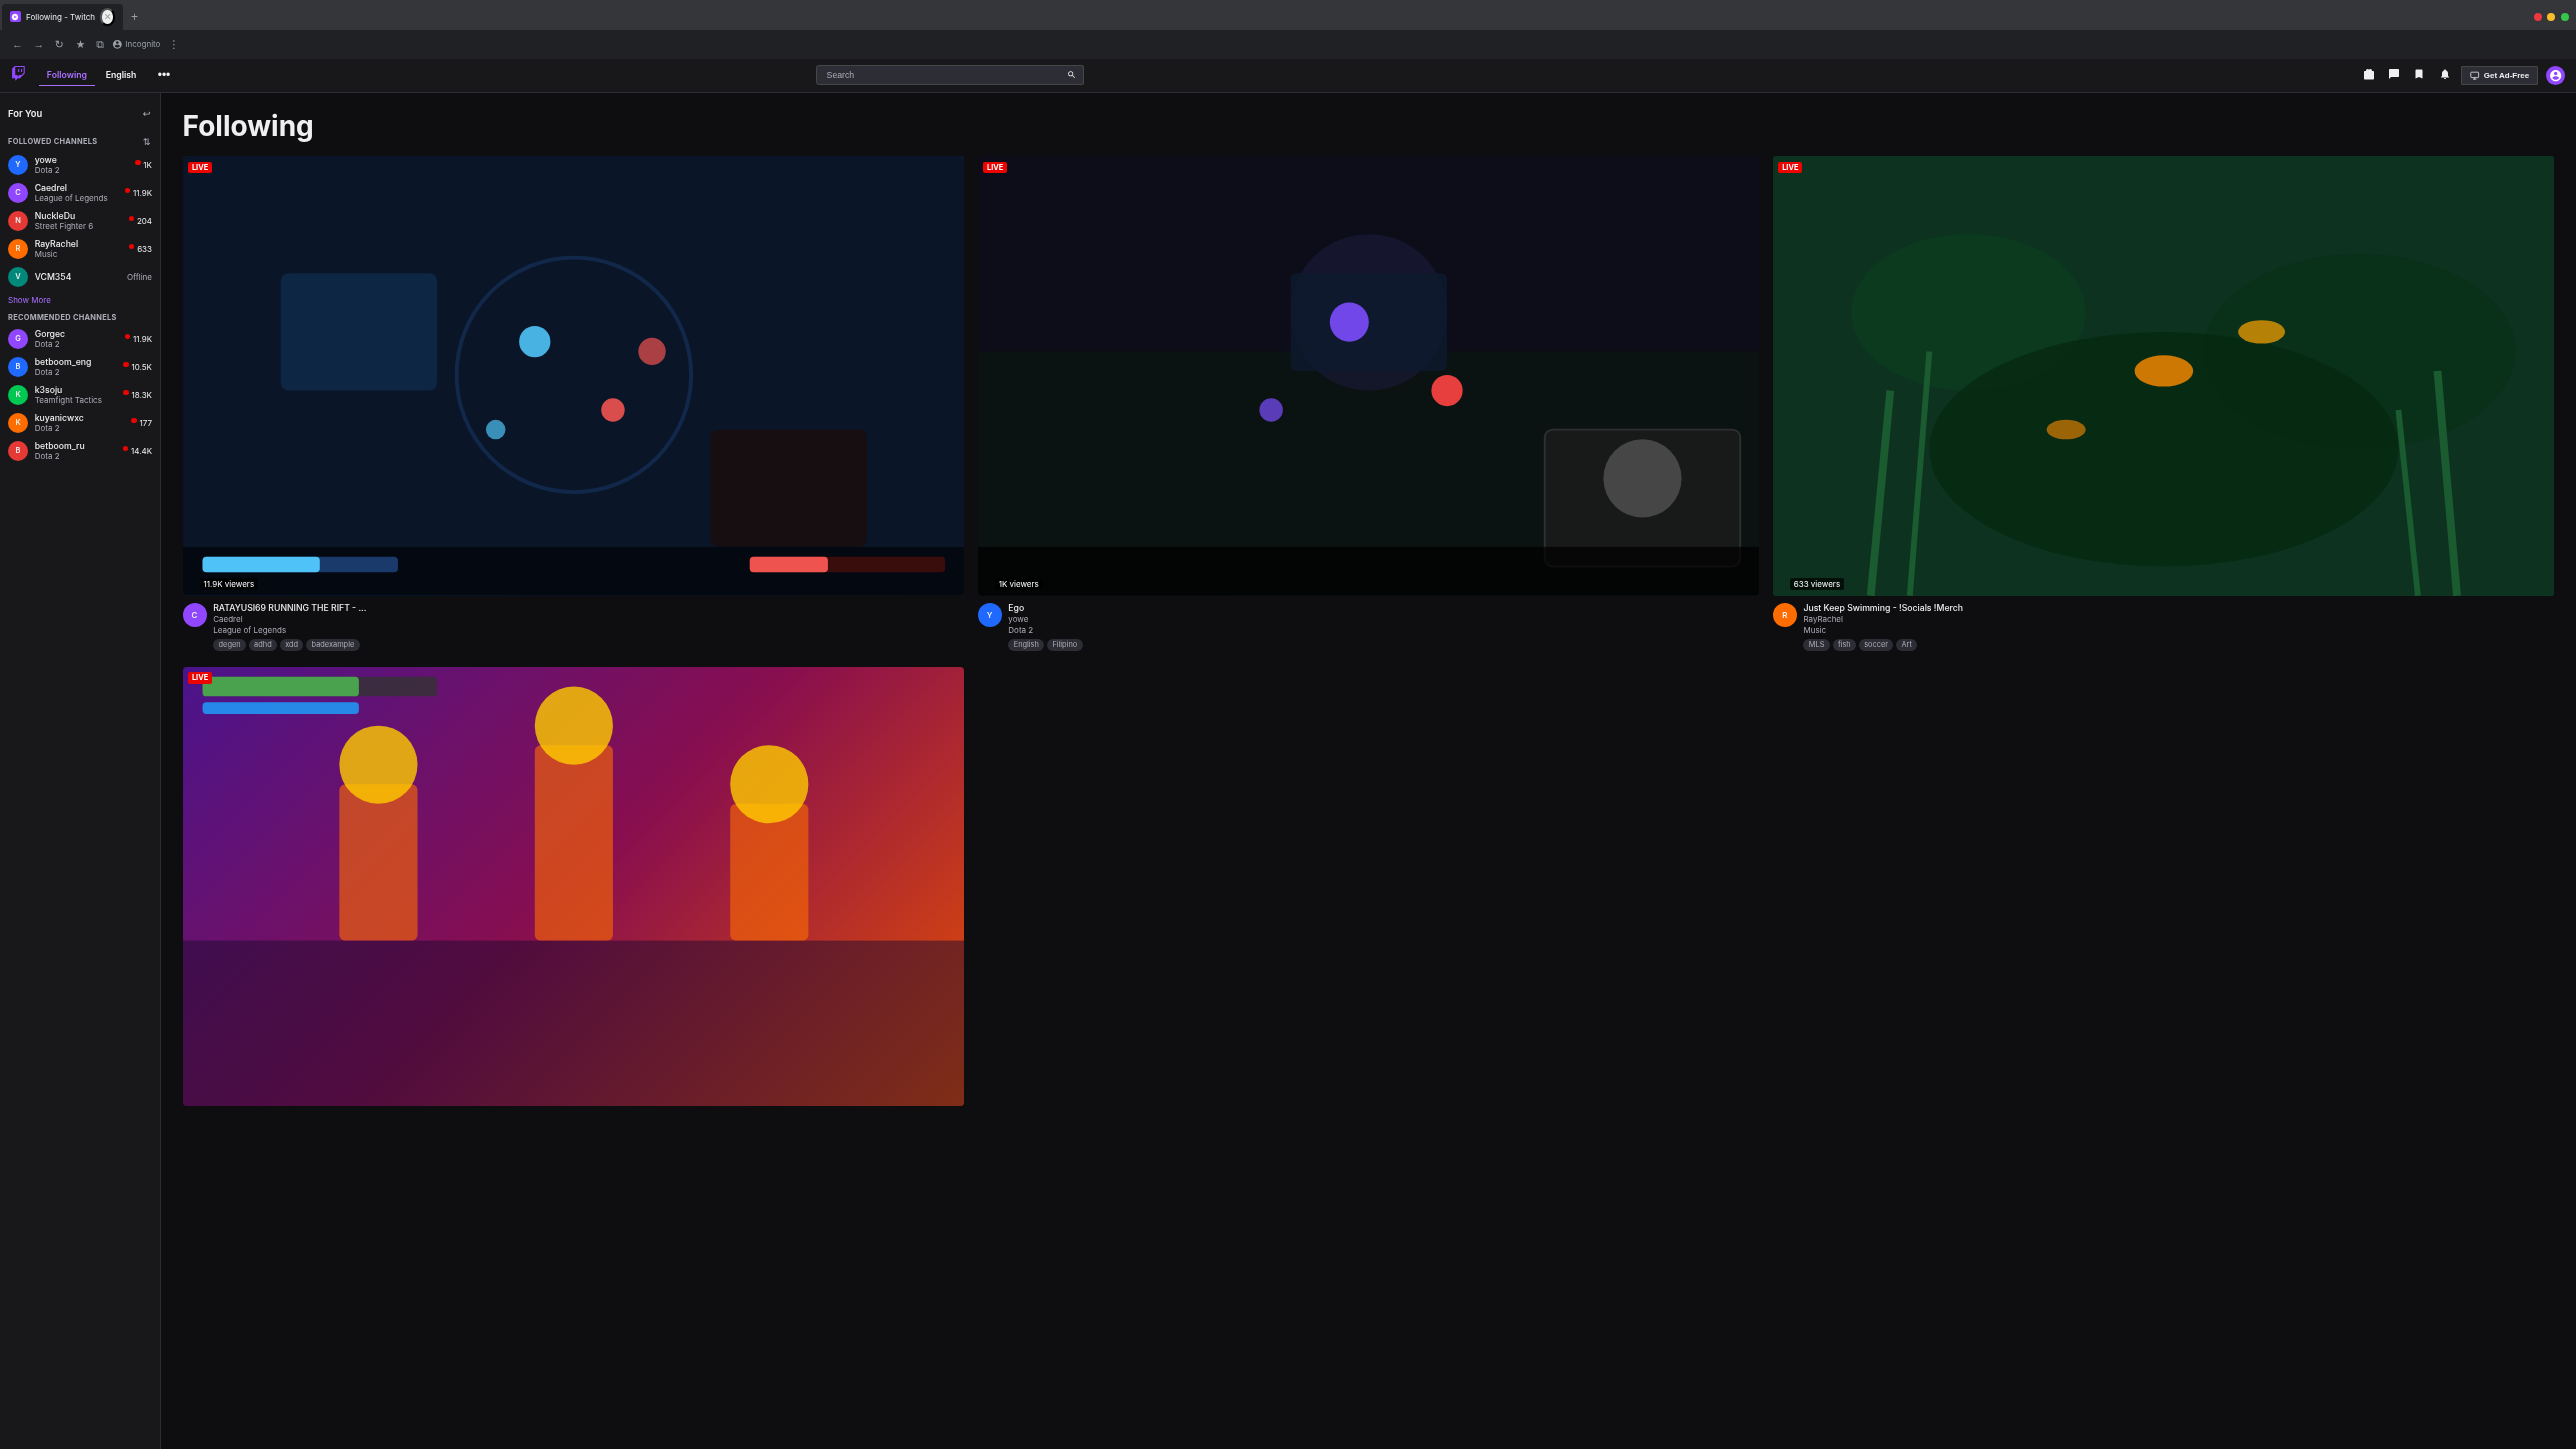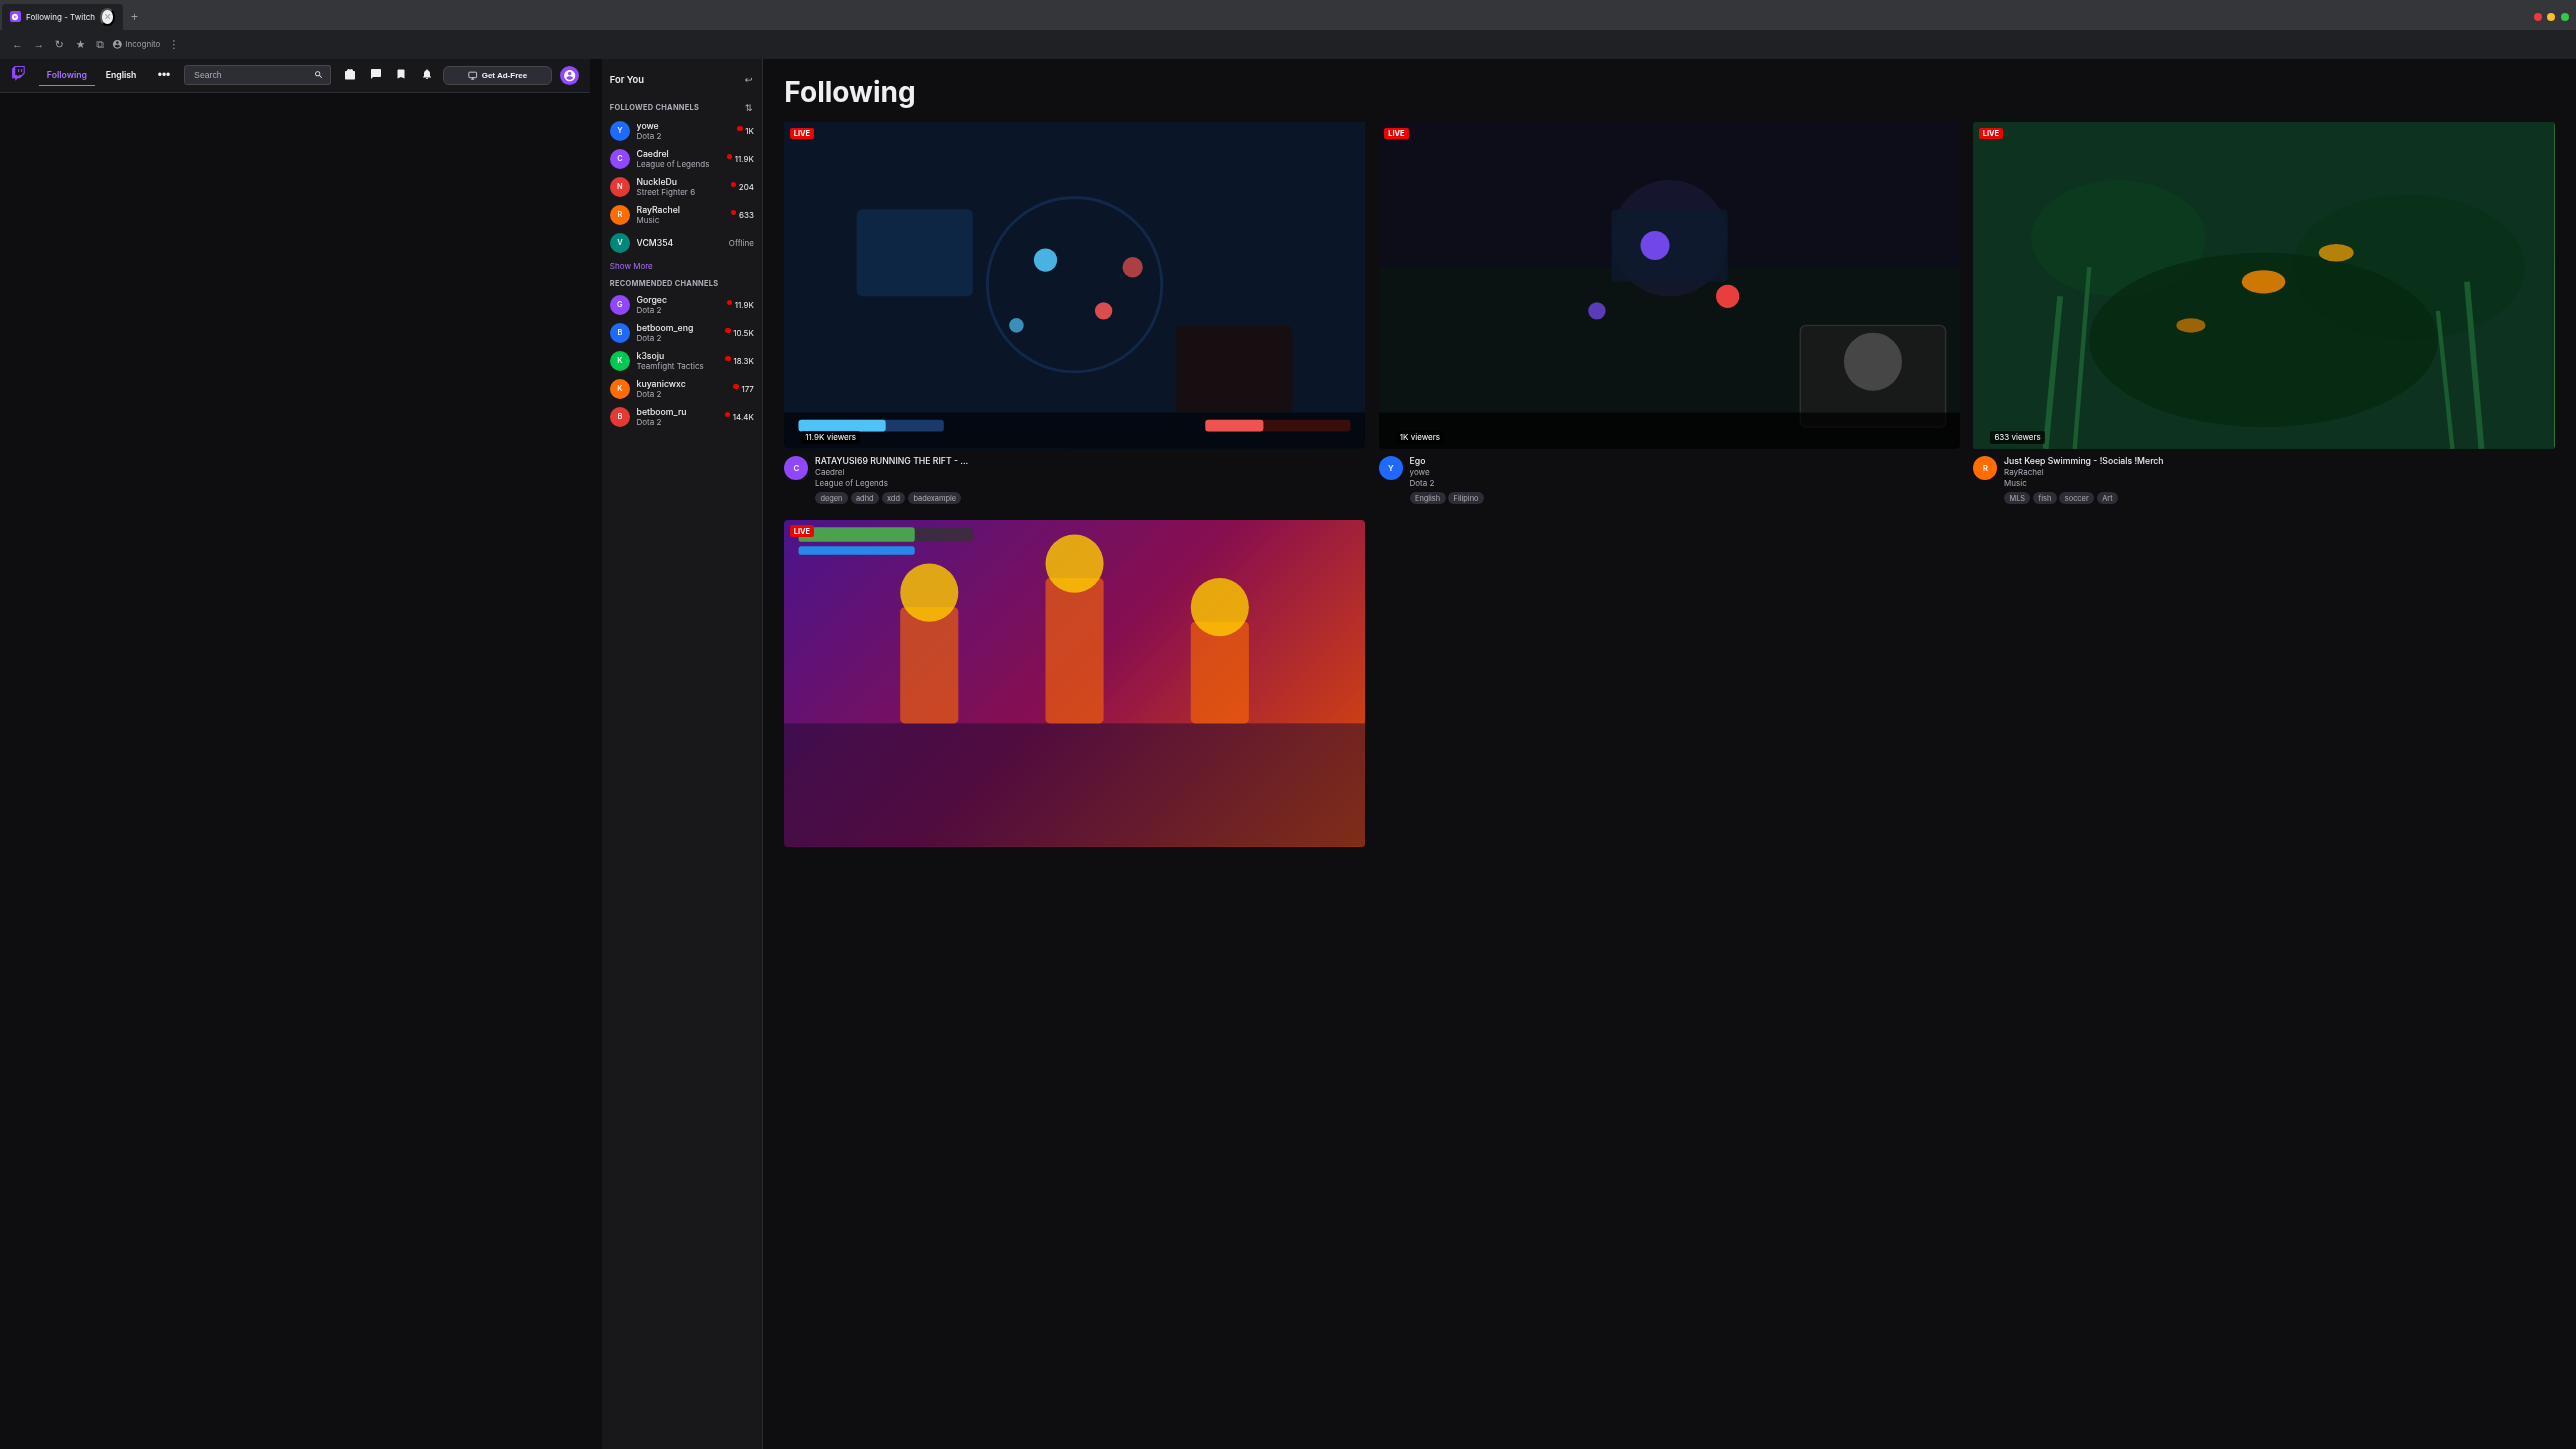--- a/index.html
+++ b/index.html
@@ -15,36 +15,36 @@
     .nav-bar { display: flex; align-items: center; padding: 5.4px 8px; gap: 5.4px; background: #202124; }
     .nav-arrows { display: flex; gap: 2.7px; }
     .nav-btn { background: transparent; border: none; color: #9aa0a6; cursor: pointer; font-size: 10.7px; padding: 2.7px 4px; border-radius: 2.7px; }
     .url-bar { flex: 1; background: #35363a; border: 0.7px solid #5f6368; border-radius: 13.4px; padding: 4px 10.7px; color: #e8eaed; font-size: 8.7px; display: flex; align-items: center; gap: 5.4px; }
     .url-text { color: #e8eaed; font-size: 8.7px; }
     .nav-right { display: flex; align-items: center; gap: 5.4px; }
     .nav-icon-btn { background: transparent; border: none; color: #9aa0a6; cursor: pointer; font-size: 10.7px; padding: 2.7px; border-radius: 50%; }
     .incognito-label { color: #9aa0a6; font-size: 8px; display: flex; align-items: center; gap: 2.7px; }
 
     
-    .twitch-app { display: flex; height: calc(100vh - 59px); background: #0e0e10; gap: 12px; }
+    .twitch-app { display: flex; flex-direction: column; height: calc(100vh - 59px); background: #0e0e10; }
 
     .twitch-header { display: flex; align-items: center; padding: 0 10.7px; height: 34px; background: #18181b; border-bottom: 0.7px solid #2d2d35; gap: 10.7px; flex-shrink: 0; }
     .twitch-logo { color: #9147ff; font-size: 14.8px; margin-right: 2.7px; }
     .header-nav { display: flex; align-items: center; gap: 2.7px; }
     .header-nav-item { color: #efeff1; font-size: 8.7px; font-weight: 600; padding: 5.4px 8px; cursor: pointer; border-radius: 2.7px; text-decoration: none; position: relative; }
     .header-nav-item.active { color: #a970ff; }
     .header-nav-item.active::after { content: ''; position: absolute; bottom: -0.7px; left: 0; right: 0; height: 1.3px; background: #a970ff; }
     .header-more { background: transparent; border: none; color: #efeff1; font-size: 12px; cursor: pointer; padding: 2.7px; }
     .header-search { flex: 1; max-width: 268px; margin: 0 auto; position: relative; }
     .header-search input { width: 100%; background: #2d2d35; border: 0.7px solid #464649; border-radius: 2.7px; padding: 4px 24px 4px 9.4px; color: #efeff1; font-size: 8.7px; outline: none; }
     .header-search input::placeholder { color: #adadb8; }
     .search-btn { position: absolute; right: 0; top: 0; bottom: 0; background: #2d2d35; border: 0.7px solid #464649; border-left: none; border-radius: 0 2.7px 2.7px 0; color: #efeff1; cursor: pointer; padding: 0 6.7px; }
     .header-right { display: flex; align-items: center; gap: 8px; margin-left: auto; }
     .header-icon-btn { background: transparent; border: none; color: #efeff1; font-size: 12px; cursor: pointer; padding: 2.7px; border-radius: 2.7px; }
-    .get-ad-free { background: #2d2d35; border: 0.7px solid #464649; border-radius: 6px; color: #efeff1; font-size: 8px; font-weight: 600; padding: 4px 24px; cursor: pointer; display: flex; align-items: center; gap: 4px; text-align: center; }
+    .get-ad-free { background: #2d2d35; border: 0.7px solid #464649; border-radius: 1px; color: #efeff1; font-size: 8px; font-weight: 600; padding: 4px 8px; cursor: pointer; display: flex; align-items: center; gap: 4px; text-align: center; }
     .user-avatar { width: 19px; height: 19px; border-radius: 50%; background: #9147ff; display: flex; align-items: center; justify-content: center; cursor: pointer; }
 
     .twitch-body { display: flex; flex: 1; overflow: hidden; }
 
     
     .sidebar { width: 161px; background: #18181b; border-right: 0.7px solid #2d2d35; overflow-y: auto; flex-shrink: 0; padding: 5.4px 0; }
     .sidebar::-webkit-scrollbar { width: 4px; }
     .sidebar::-webkit-scrollbar-track { background: transparent; }
     .sidebar::-webkit-scrollbar-thumb { background: #464649; border-radius: 2px; }
 

